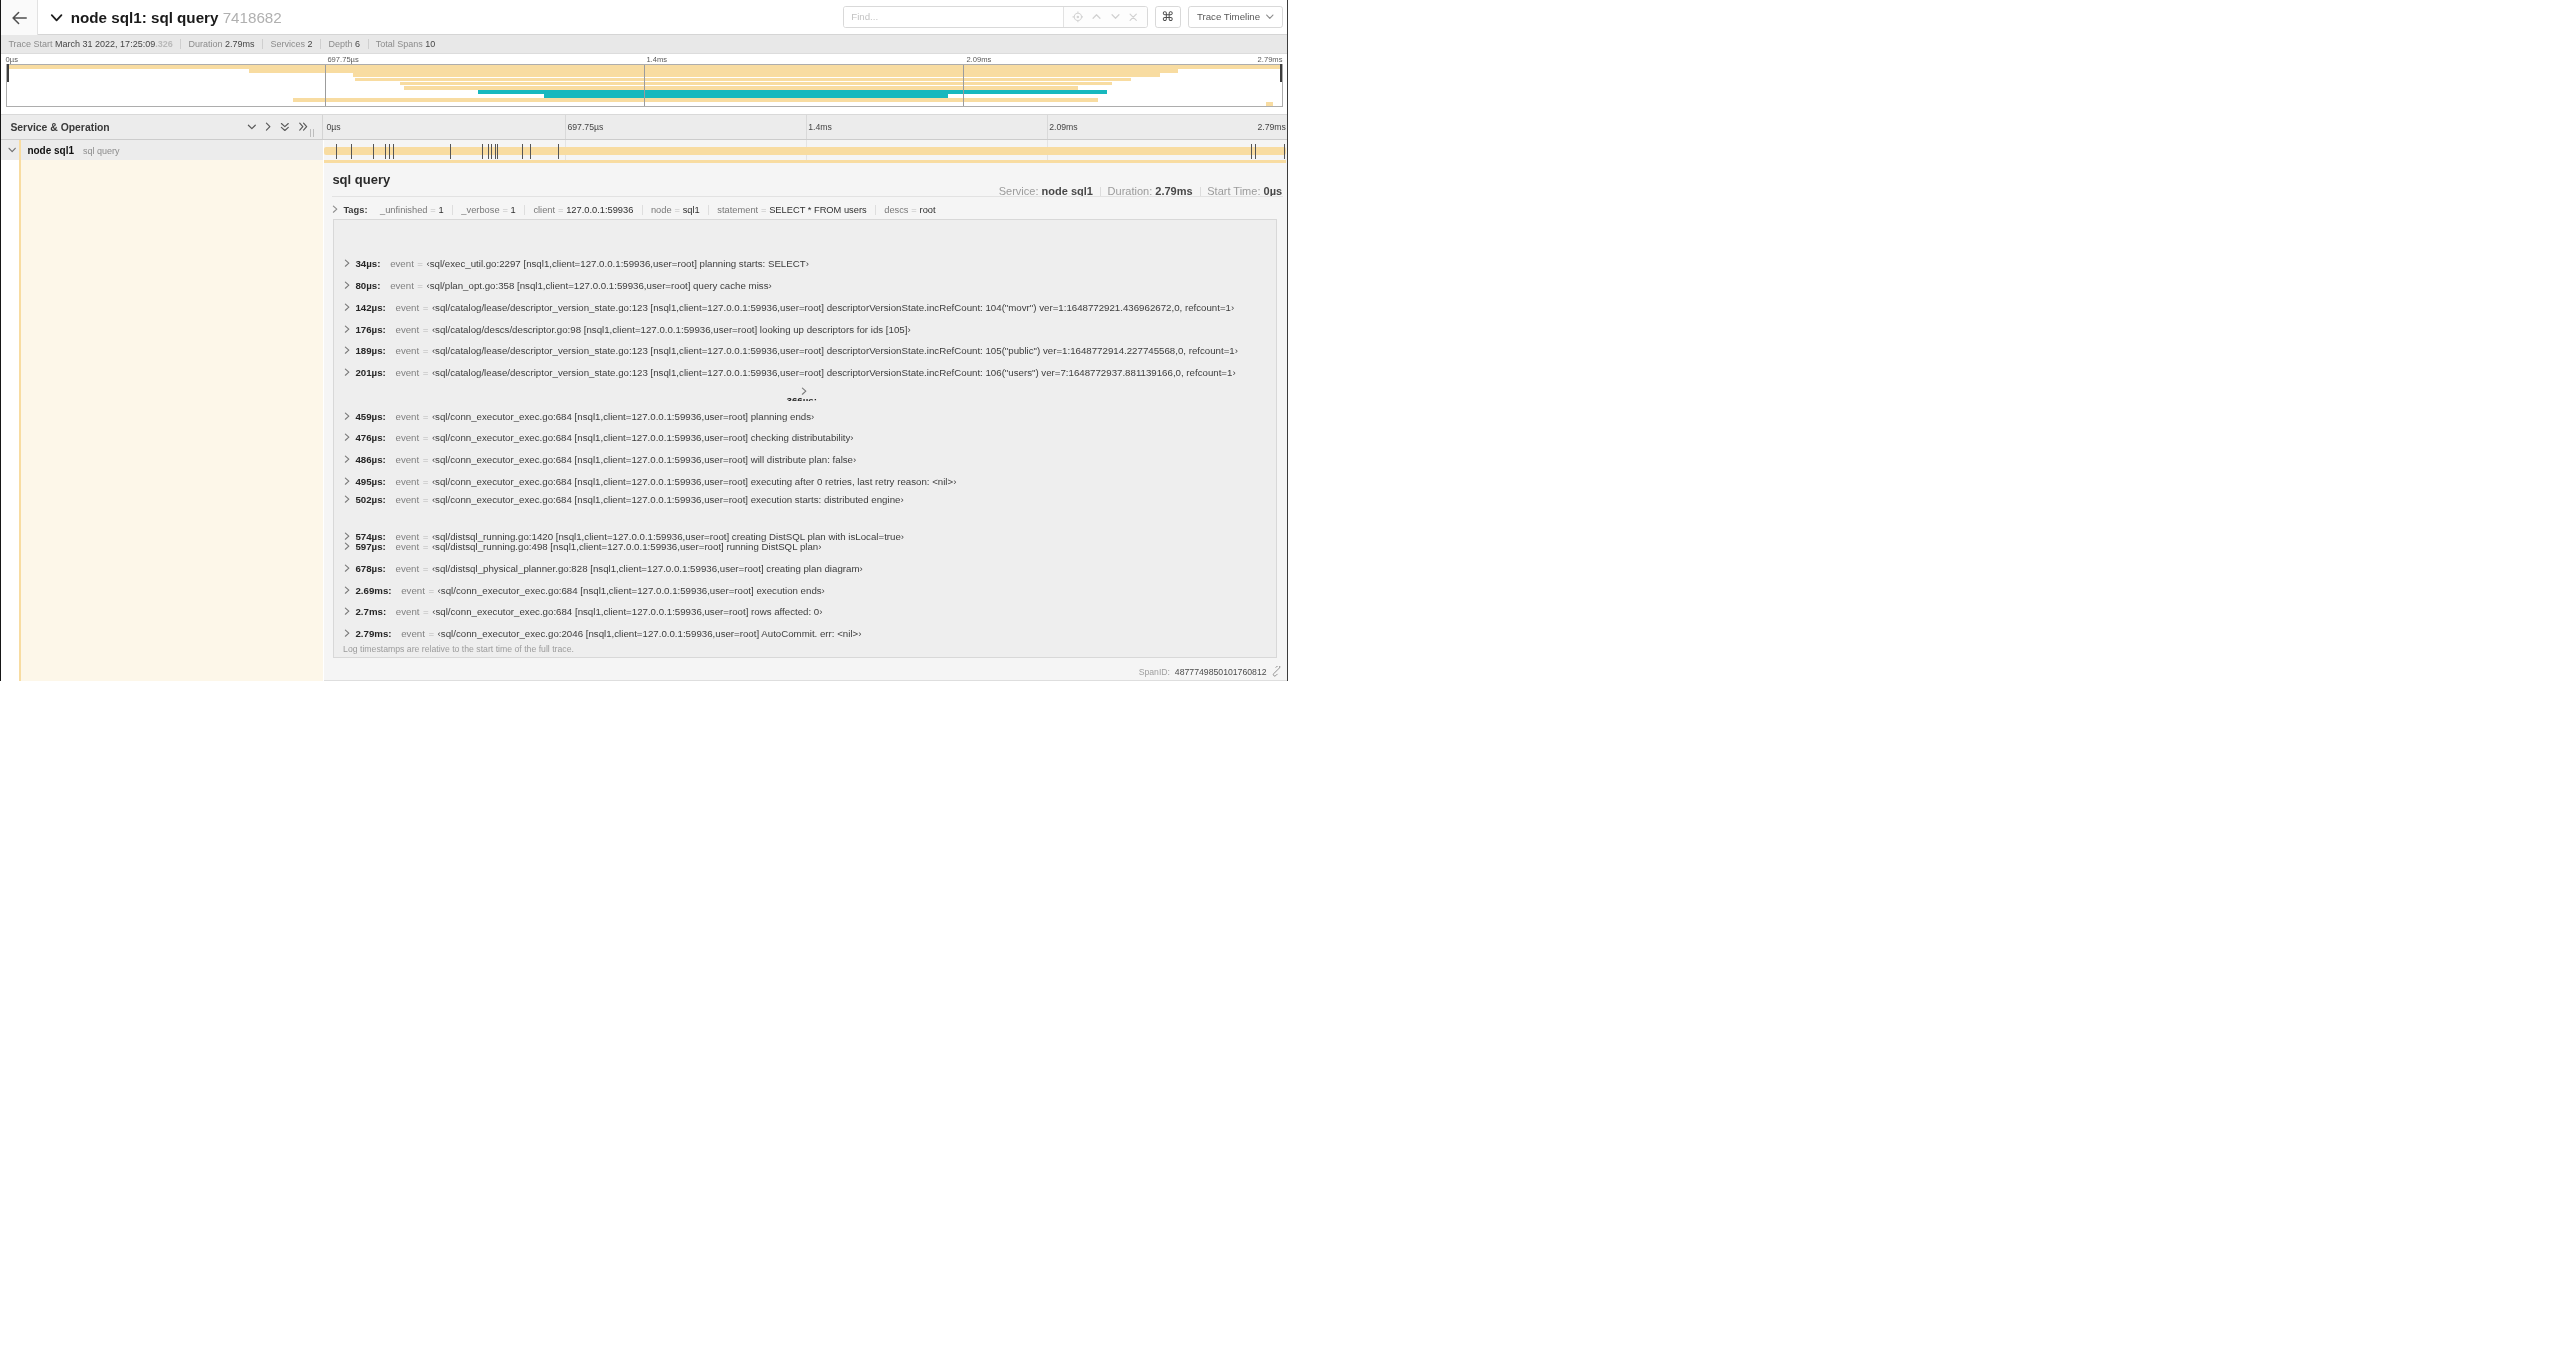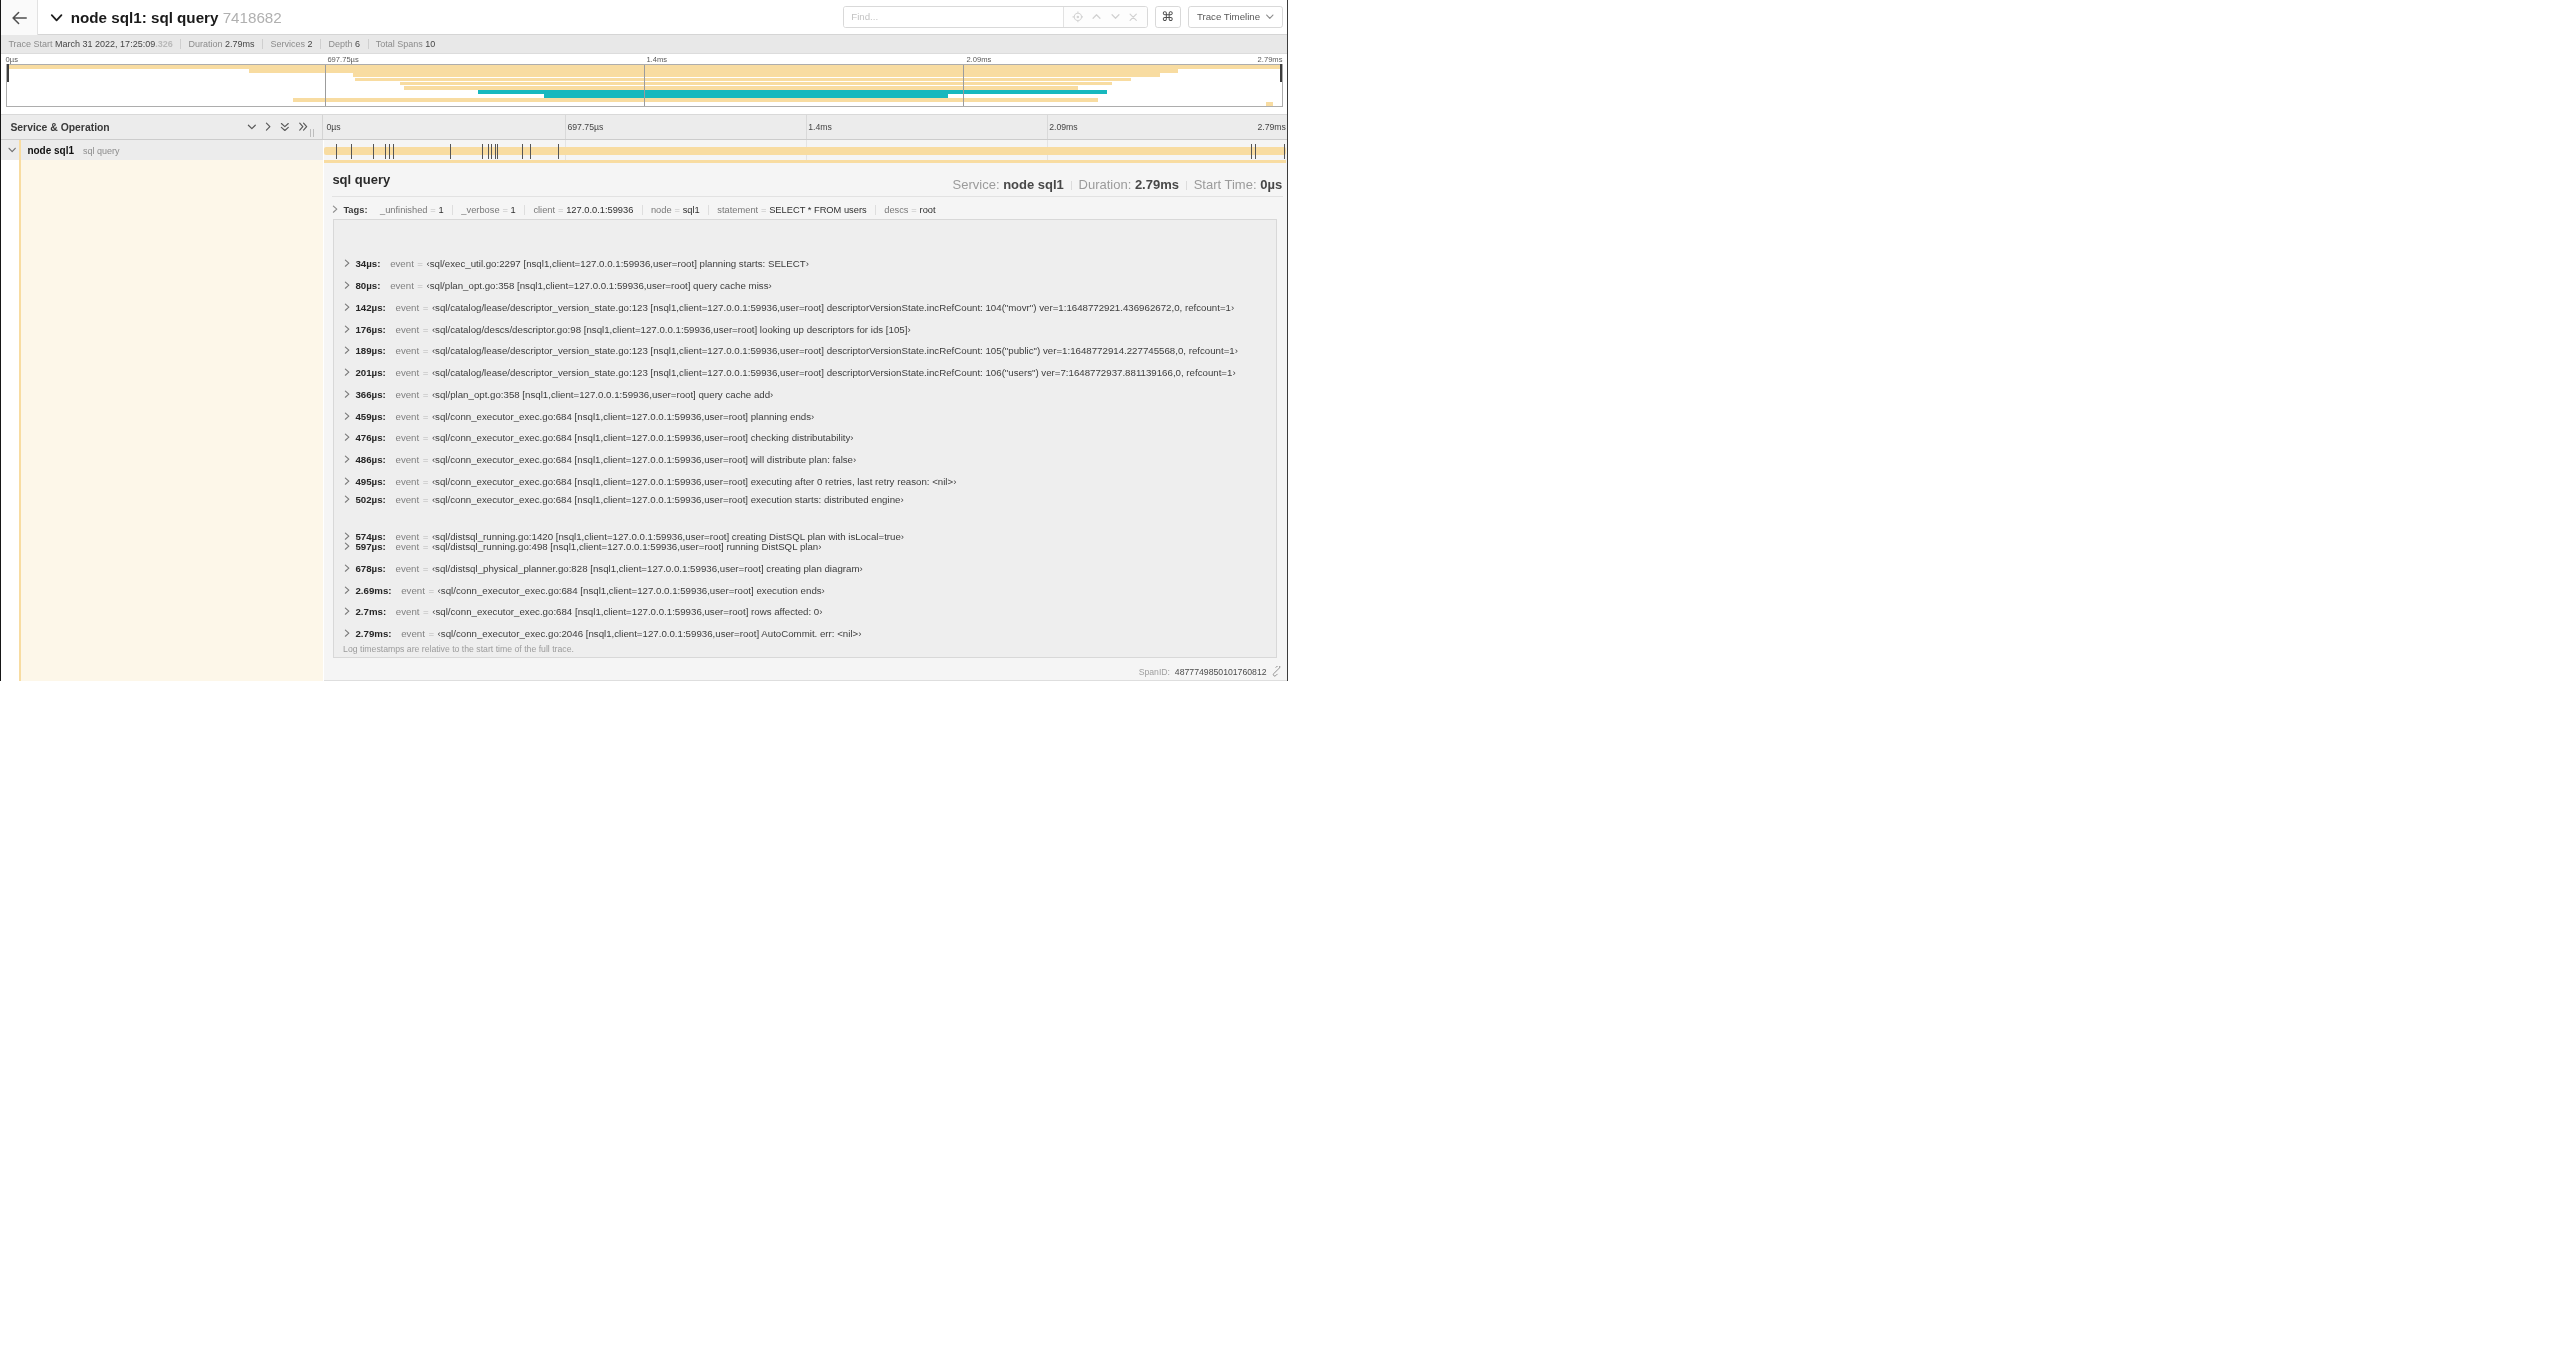--- a/index.html
+++ b/index.html
@@ -68,21 +68,21 @@
 
   
   .detail-row { position:absolute; left:1.4px; right:0; top:160px; bottom:0; }
   .detail-left { position:absolute; left:0; top:0; bottom:0; width:322px; background:#fff; }
   .detail-left .tint { position:absolute; left:20px; right:0; top:0; bottom:0; }
   .detail-left .color-bar { top:0; bottom:0; }
   .detail-right { position:absolute; left:323px; right:0; top:0; bottom:0; background:#f5f5f5; }
   .detail-topline { position:absolute; left:0; right:1.7px; top:0; height:2.8px; }
   .detail-head { position:absolute; left:8px; right:5.9px; top:12px; height:18px; }
   .detail-op { font-size:13px; font-weight:700; color:#2b2b2b; }
-  .detail-meta { position:absolute; right:0; top:5px; font-size:13px; color:#9b9b9b; white-space:nowrap; }
+  .detail-meta { position:absolute; right:0; top:13px; font-size:11px; color:#9b9b9b; white-space:nowrap; }
   .detail-meta b { color:#484848; font-weight:700; }
   .detail-meta .msep { display:inline-block; width:0.7px; height:9px; background:#dcdcdc; margin:0 7px; vertical-align:-1.4px; }
   .detail-divider { position:absolute; left:8px; right:4.8px; top:36px; height:0.7px; background:#e2e2e2; }
   .tags-row { position:absolute; left:8px; top:42px; height:15.2px; display:flex; align-items:center; font-size:9.3px; }
   .tags-row .acc-chevron { margin-right:4.8px; }
   .tags-label { font-weight:700; color:#3c3c3c; margin-right:4.2px; }
   .tag-item { padding:0 8.3px; border-right:0.7px solid #dedede; color:#2f2f2f; white-space:nowrap; }
   .tag-item:last-child { border-right:none; }
   .tag-item .tkey { color:#787878; }
   .tag-item .teq { color:#bfbfbf; padding:0 2.8px; }
@@ -345,21 +345,21 @@
             </div>
             <div class="log-entry" style="top: 145px;">
               <svg class="acc-chevron" width="6.2" height="8.3" viewBox="0 0 9 12">
                 <polyline points="2,1.5 7,6 2,10.5" fill="none" stroke="#787878" stroke-width="1.6" stroke-linecap="round" stroke-linejoin="round"></polyline>
               </svg>
               <span class="log-ts">201µs:</span>
               <span class="log-key">event</span>
               <span class="log-eq">=</span>
               <span class="log-val">‹sql/catalog/lease/descriptor_version_state.go:123 [nsql1,client=127.0.0.1:59936,user=root] descriptorVersionState.incRefCount: 106("users") ver=7:1648772937.881139166,0, refcount=1›</span>
             </div>
-            <div class="log-entry" style="top: 167px;">
+            <div class="log-entry" style="top: 167px; flex-direction: column;">
               <svg class="acc-chevron" width="6.2" height="8.3" viewBox="0 0 9 12">
                 <polyline points="2,1.5 7,6 2,10.5" fill="none" stroke="#787878" stroke-width="1.6" stroke-linecap="round" stroke-linejoin="round"></polyline>
               </svg>
               <span class="log-ts">366µs:</span>
               <span class="log-key">event</span>
               <span class="log-eq">=</span>
               <span class="log-val">‹sql/plan_opt.go:358 [nsql1,client=127.0.0.1:59936,user=root] query cache add›</span>
             </div>
             <div class="log-entry" style="top: 189px;">
               <svg class="acc-chevron" width="6.2" height="8.3" viewBox="0 0 9 12">

